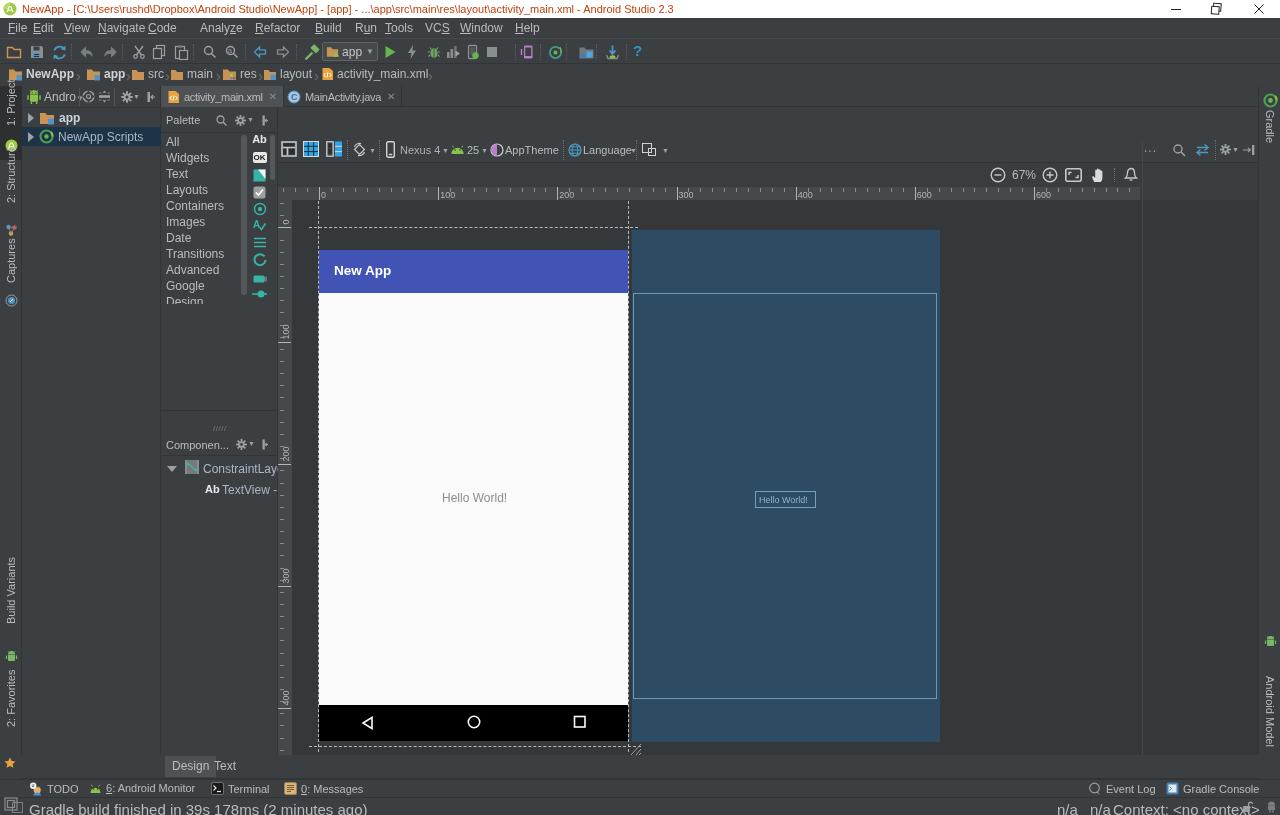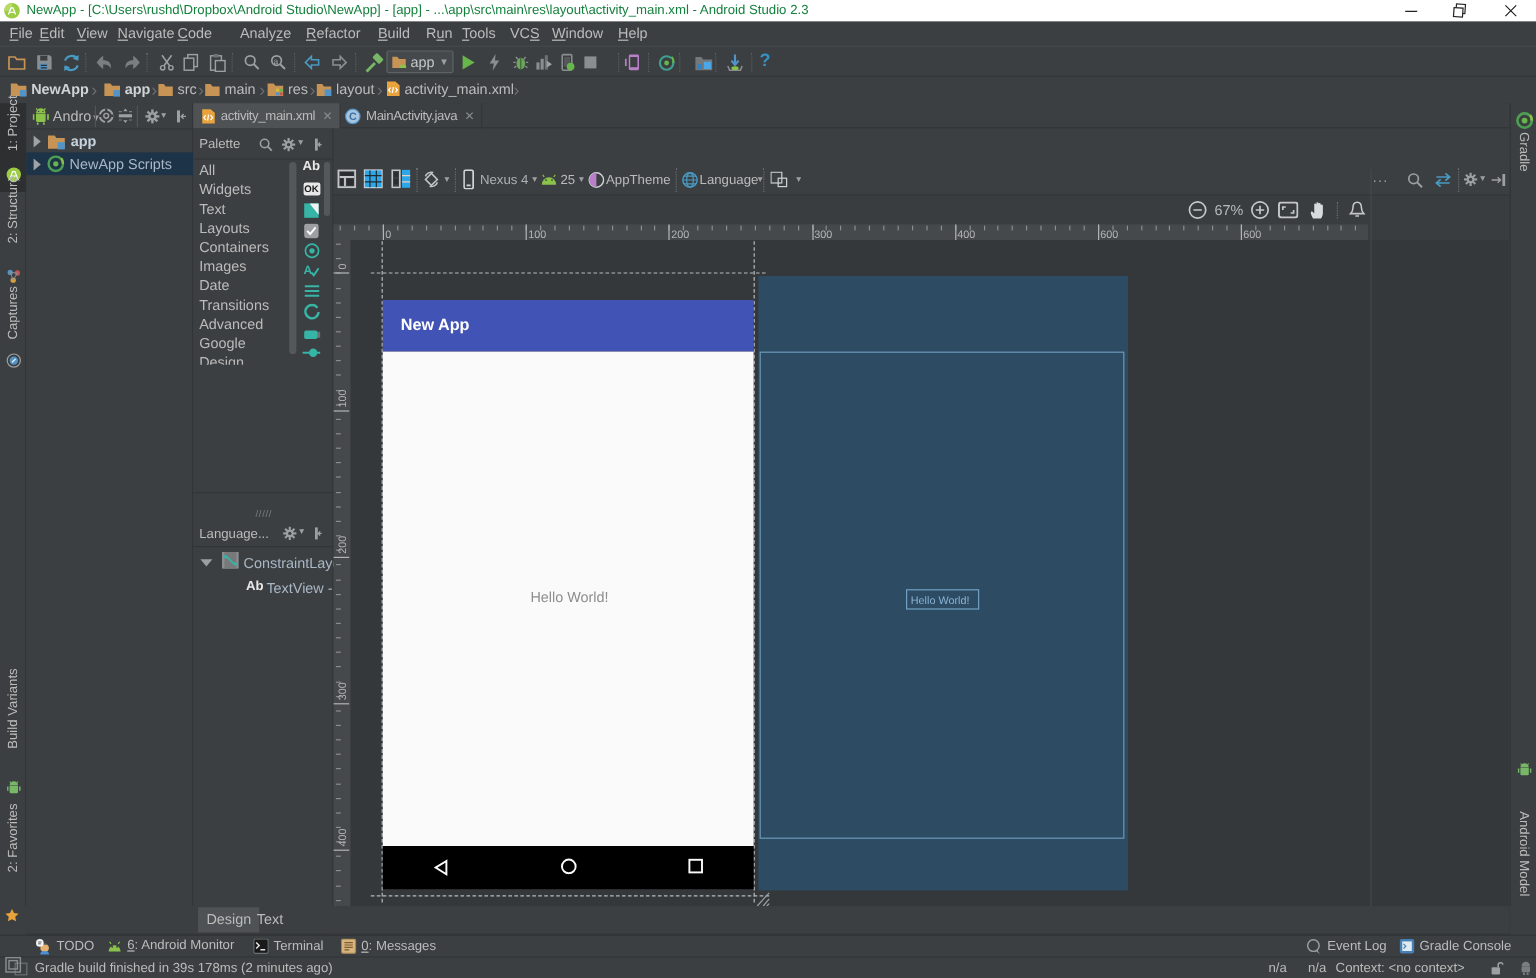--- a/index.html
+++ b/index.html
@@ -1,19 +1,19 @@
 <!DOCTYPE html>
 <html><head>
 <meta charset="utf-8">
 <style>
 * { margin:0; padding:0; box-sizing:border-box; }
 html,body { width:1280px; height:815px; overflow:hidden; }
 body { font-family:"Liberation Sans", sans-serif; background:#3c3f41; color:#bbbbbb; font-size:12px; position:relative; }
 
-#titlebar { position:absolute; left:0; top:0; width:1280px; height:18px; background:#ffffff; color:#15803d; font-size:12px; }
+#titlebar { position:absolute; left:0; top:0; width:1280px; height:18px; background:#ffffff; color:#c2410c; font-size:12px; }
 #titlebar .ttext { position:absolute; left:22px; top:3px; white-space:nowrap; font-size:11px; }
 
 #menubar { position:absolute; left:0; top:18px; width:1280px; height:20px; background:#3c3f41; color:#bbbbbb; }
 #menubar span.mi { position:absolute; top:3px; }
 #menubar u { text-decoration:underline; }
 
 #toolbar { position:absolute; left:0; top:38px; width:1280px; height:26px; background:#3c3f41; border-top:1px solid #474a4c; border-bottom:1px solid #323537; }
 #toolbar svg, #crumbs svg { display:block; }
 .tbi { position:absolute; top:5px; }
 
@@ -58,21 +58,21 @@
 #device { position:absolute; left:41px; top:92px; width:309px; height:512px; }
 #blueprint { position:absolute; left:354px; top:93px; width:308px; height:512px; background:#2d4b63; }
 
 #dtabs { position:absolute; left:22px; top:755px; width:1236px; height:24px; background:#3c3f41; border-bottom:1px solid #323537; }
 #dtabs .dtab { position:absolute; top:1px; height:21px; line-height:21px; padding:0 7px; color:#bbbbbb; }
 #dtabs .dtab.active { background:#4e5254; }
 #btmstrip1 { position:absolute; left:0; top:755px; width:22px; height:24px; background:#3c3f41; }
 #twbar { position:absolute; left:0; top:779px; width:1280px; height:18px; background:#3c3f41; border-top:1px solid #323537; }
 .twbtn { position:absolute; top:2px; display:flex; align-items:center; color:#bbbbbb; font-size:11px; }
 .twbtn svg { margin-right:4px; }
-#sbar { position:absolute; left:0; top:797px; width:1280px; height:18px; background:#3c3f41; border-top:1px solid #323537; color:#bbbbbb; font-size:11px; }
+#sbar { position:absolute; left:0; top:797px; width:1280px; height:18px; background:#3c3f41; border-top:1px solid #323537; color:#bbbbbb; font-size:15px; }
 </style>
 </head>
 <body>
 <div id="titlebar">
   <svg style="position:absolute;left:3px;top:2px" width="14" height="14" viewBox="0 0 14 14">
     <circle cx="7" cy="7" r="6.5" fill="#9ccc44"></circle>
     <path d="M7 .5 A6.5 6.5 0 0 0 .5 7 L7 7 Z" fill="#b9d96a"></path>
     <path d="M4 10 L6.2 4.5 L7.8 4.5 L10 10 M5 8.3 L9 8.3" stroke="#ffffff" stroke-width="1.1" fill="none"></path>
   </svg>
   <span class="ttext">NewApp - [C:\Users\rushd\Dropbox\Android Studio\NewApp] - [app] - ...\app\src\main\res\layout\activity_main.xml - Android Studio 2.3</span>
@@ -453,21 +453,21 @@
     <div style="height:17px;padding-top:3px"><svg width="15" height="10" viewBox="0 0 15 10">
           <path d="M0 5 H15" stroke="#36b5a6" stroke-width="1.6"></path>
           <circle cx="9" cy="5" r="3.5" fill="#36b5a6"></circle>
         </svg></div>
   </div>
   <div style="position:absolute;left:109px;top:28px;width:5px;height:45px;background:#55585a;border-radius:2px"></div>
   <div id="palsplit">
       <div style="position:absolute;left:52px;top:13px;color:#7b7e80;font-size:8px;letter-spacing:0.5px">/////</div>
     </div>
   <div id="comphead">
-    <span style="position:absolute;left:5px;top:6px;color:#bbbbbb;font-size:11px">Language...</span>
+    <span style="position:absolute;left:5px;top:6px;color:#bbbbbb;font-size:11px">Componen...</span>
     <svg style="position:absolute;left:74px;top:5px" width="13" height="13" viewBox="0 0 13 13">
         <g fill="#9da0a2">
           <rect x="5.6" y="1" width="1.8" height="11"></rect>
           <rect x="1" y="5.6" width="11" height="1.8"></rect>
           <rect x="5.6" y="1" width="1.8" height="11" transform="rotate(45 6.5 6.5)"></rect>
           <rect x="5.6" y="1" width="1.8" height="11" transform="rotate(-45 6.5 6.5)"></rect>
           <circle cx="6.5" cy="6.5" r="3.1"></circle>
         </g>
         <circle cx="6.5" cy="6.5" r="1.4" fill="#3c3f41"></circle>
       </svg>

